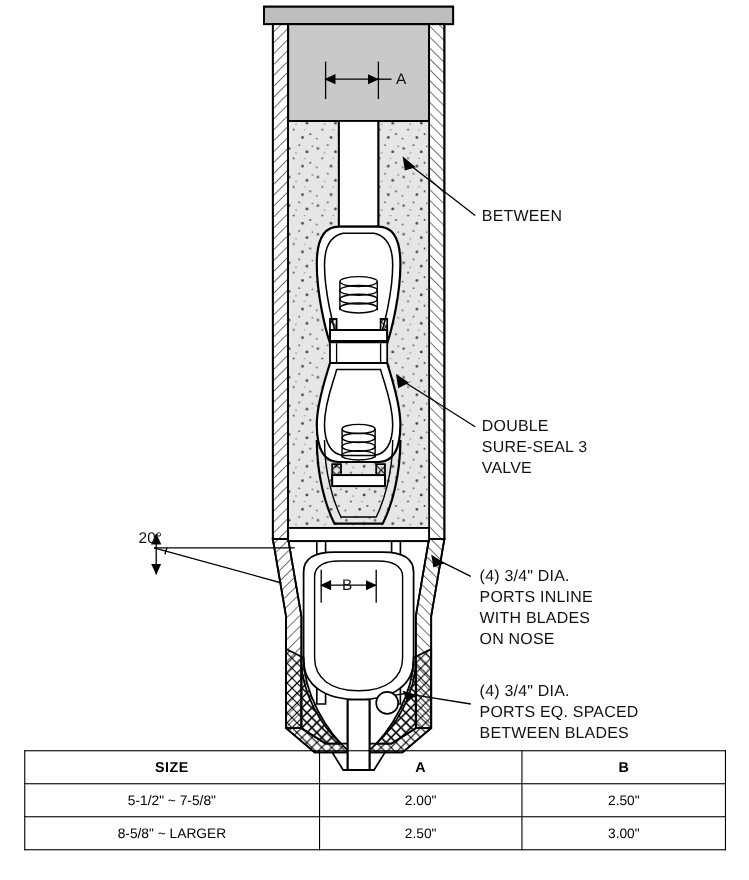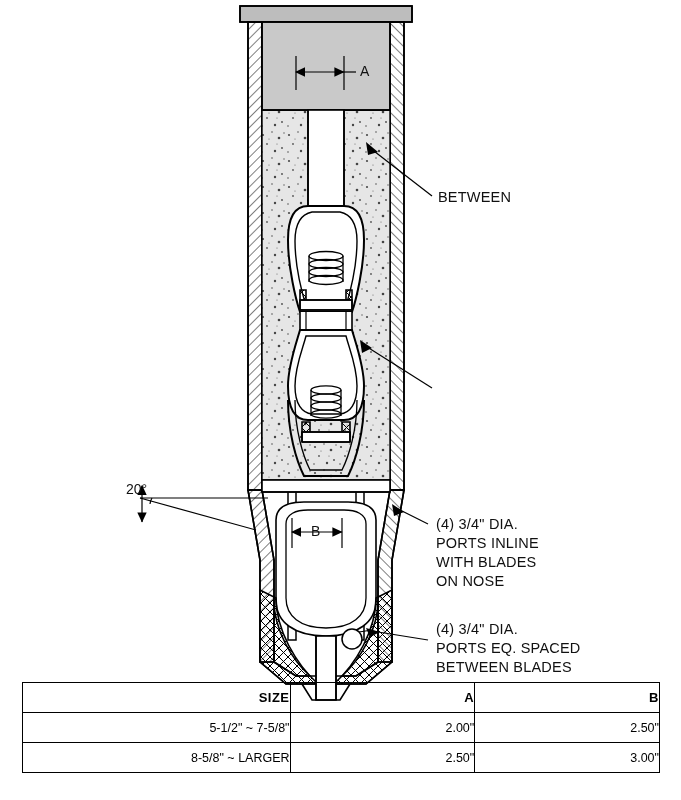--- a/index.html
+++ b/index.html
@@ -44,21 +44,21 @@
   #spec-table {
     position: absolute;
     left: 22px;
     top: 682px;
     width: 638px;
     border-collapse: collapse;
     font-size: 12.5px;
   }
   #spec-table th, #spec-table td {
     border: 1.4px solid #000;
-    text-align: right;
+    text-align: center;
     height: 29px;
     padding: 0;
     font-weight: normal;
   }
   #spec-table th {
     font-weight: bold;
     font-size: 13px;
     letter-spacing: 0.5px;
   }
   #spec-table td {
@@ -235,20 +235,23 @@
       <line x1="372" y1="631" x2="428" y2="640" stroke-width="1.2"></line>
       <path d="M366,628 L380,632 L370,637 Z" fill="#000" stroke="none"></path>
     </g>
   </svg>
 
   <div class="lbl-dim" style="left:360px; top:63px;">A</div>
   <div class="lbl-dim" style="left:311px; top:523px;">B</div>
   <div class="lbl-dim" style="left:126px; top:481px;text-align:center;">20°</div>
 
   <div class="lbl" style="left:438px; top:188px;">BETWEEN</div>
+  <div class="lbl" style="left:438px; top:379px;">DOUBLE
+SURE-SEAL 3
+VALVE</div>
   <div class="lbl" style="left:436px; top:515px;">(4) 3/4" DIA.
 PORTS INLINE
 WITH BLADES
 ON NOSE</div>
   <div class="lbl" style="left:436px; top:620px;">(4) 3/4" DIA.
 PORTS EQ. SPACED
 BETWEEN BLADES</div>
 
   <table id="spec-table">
     <thead>

